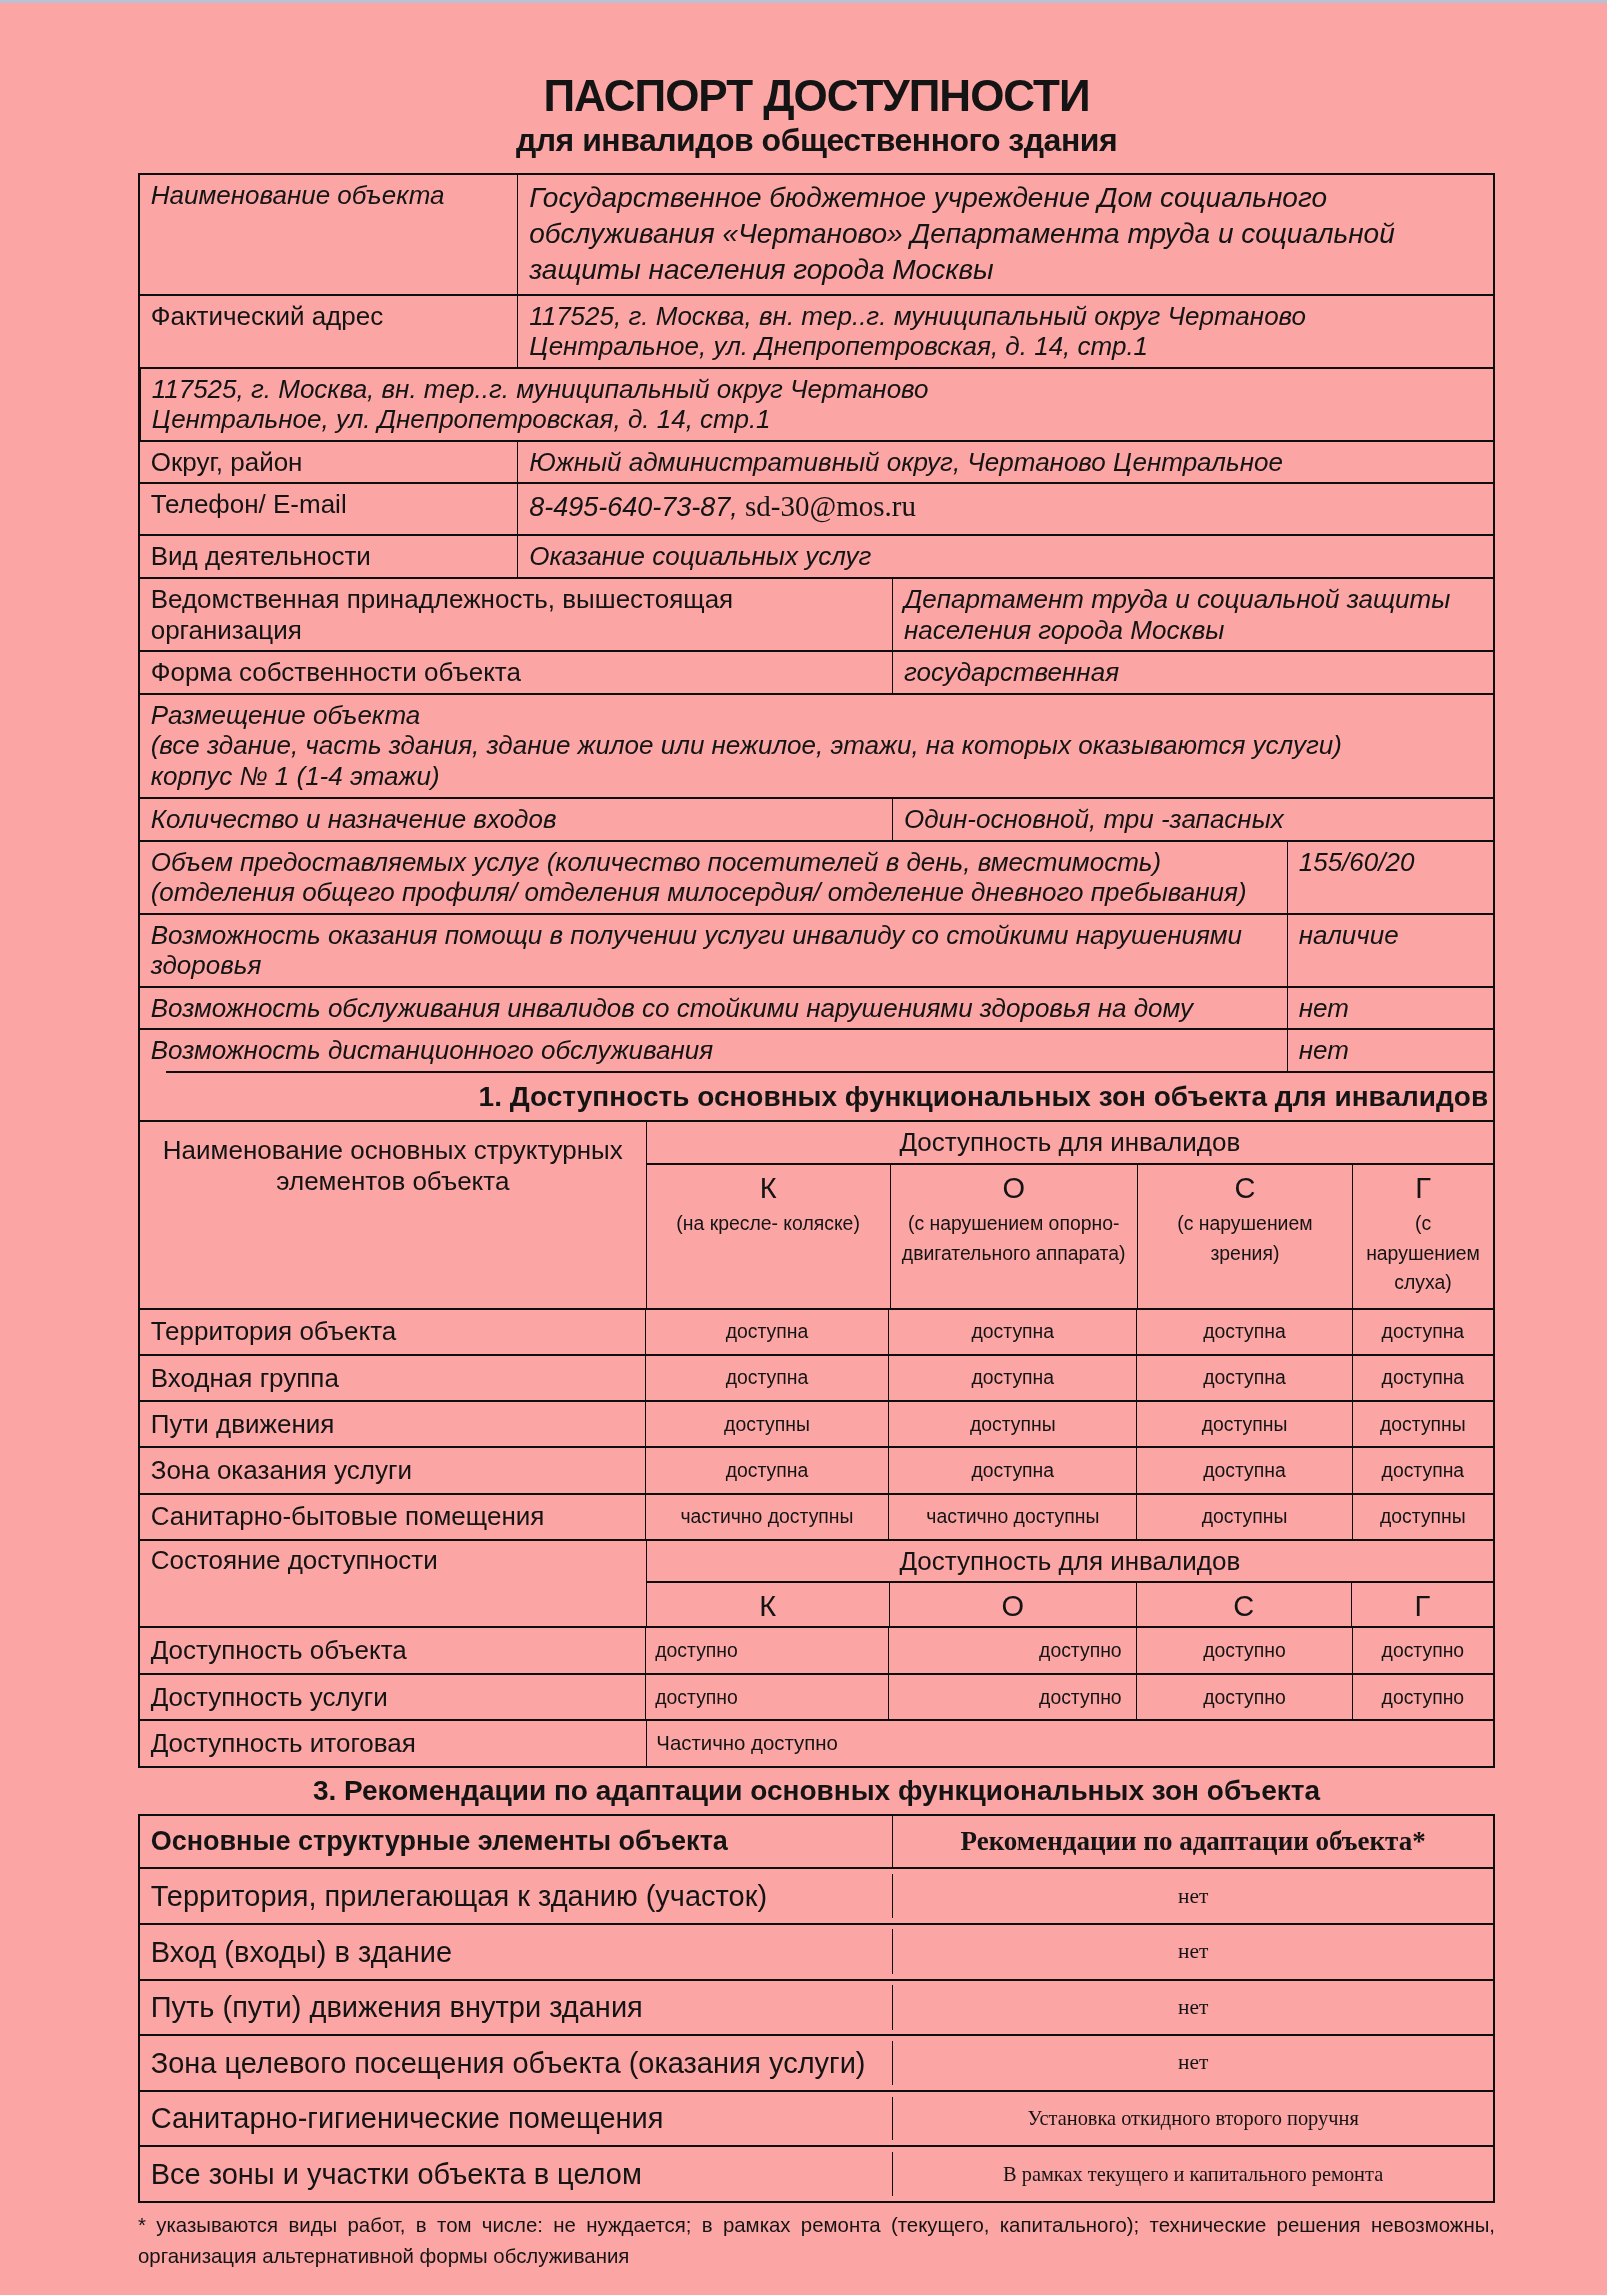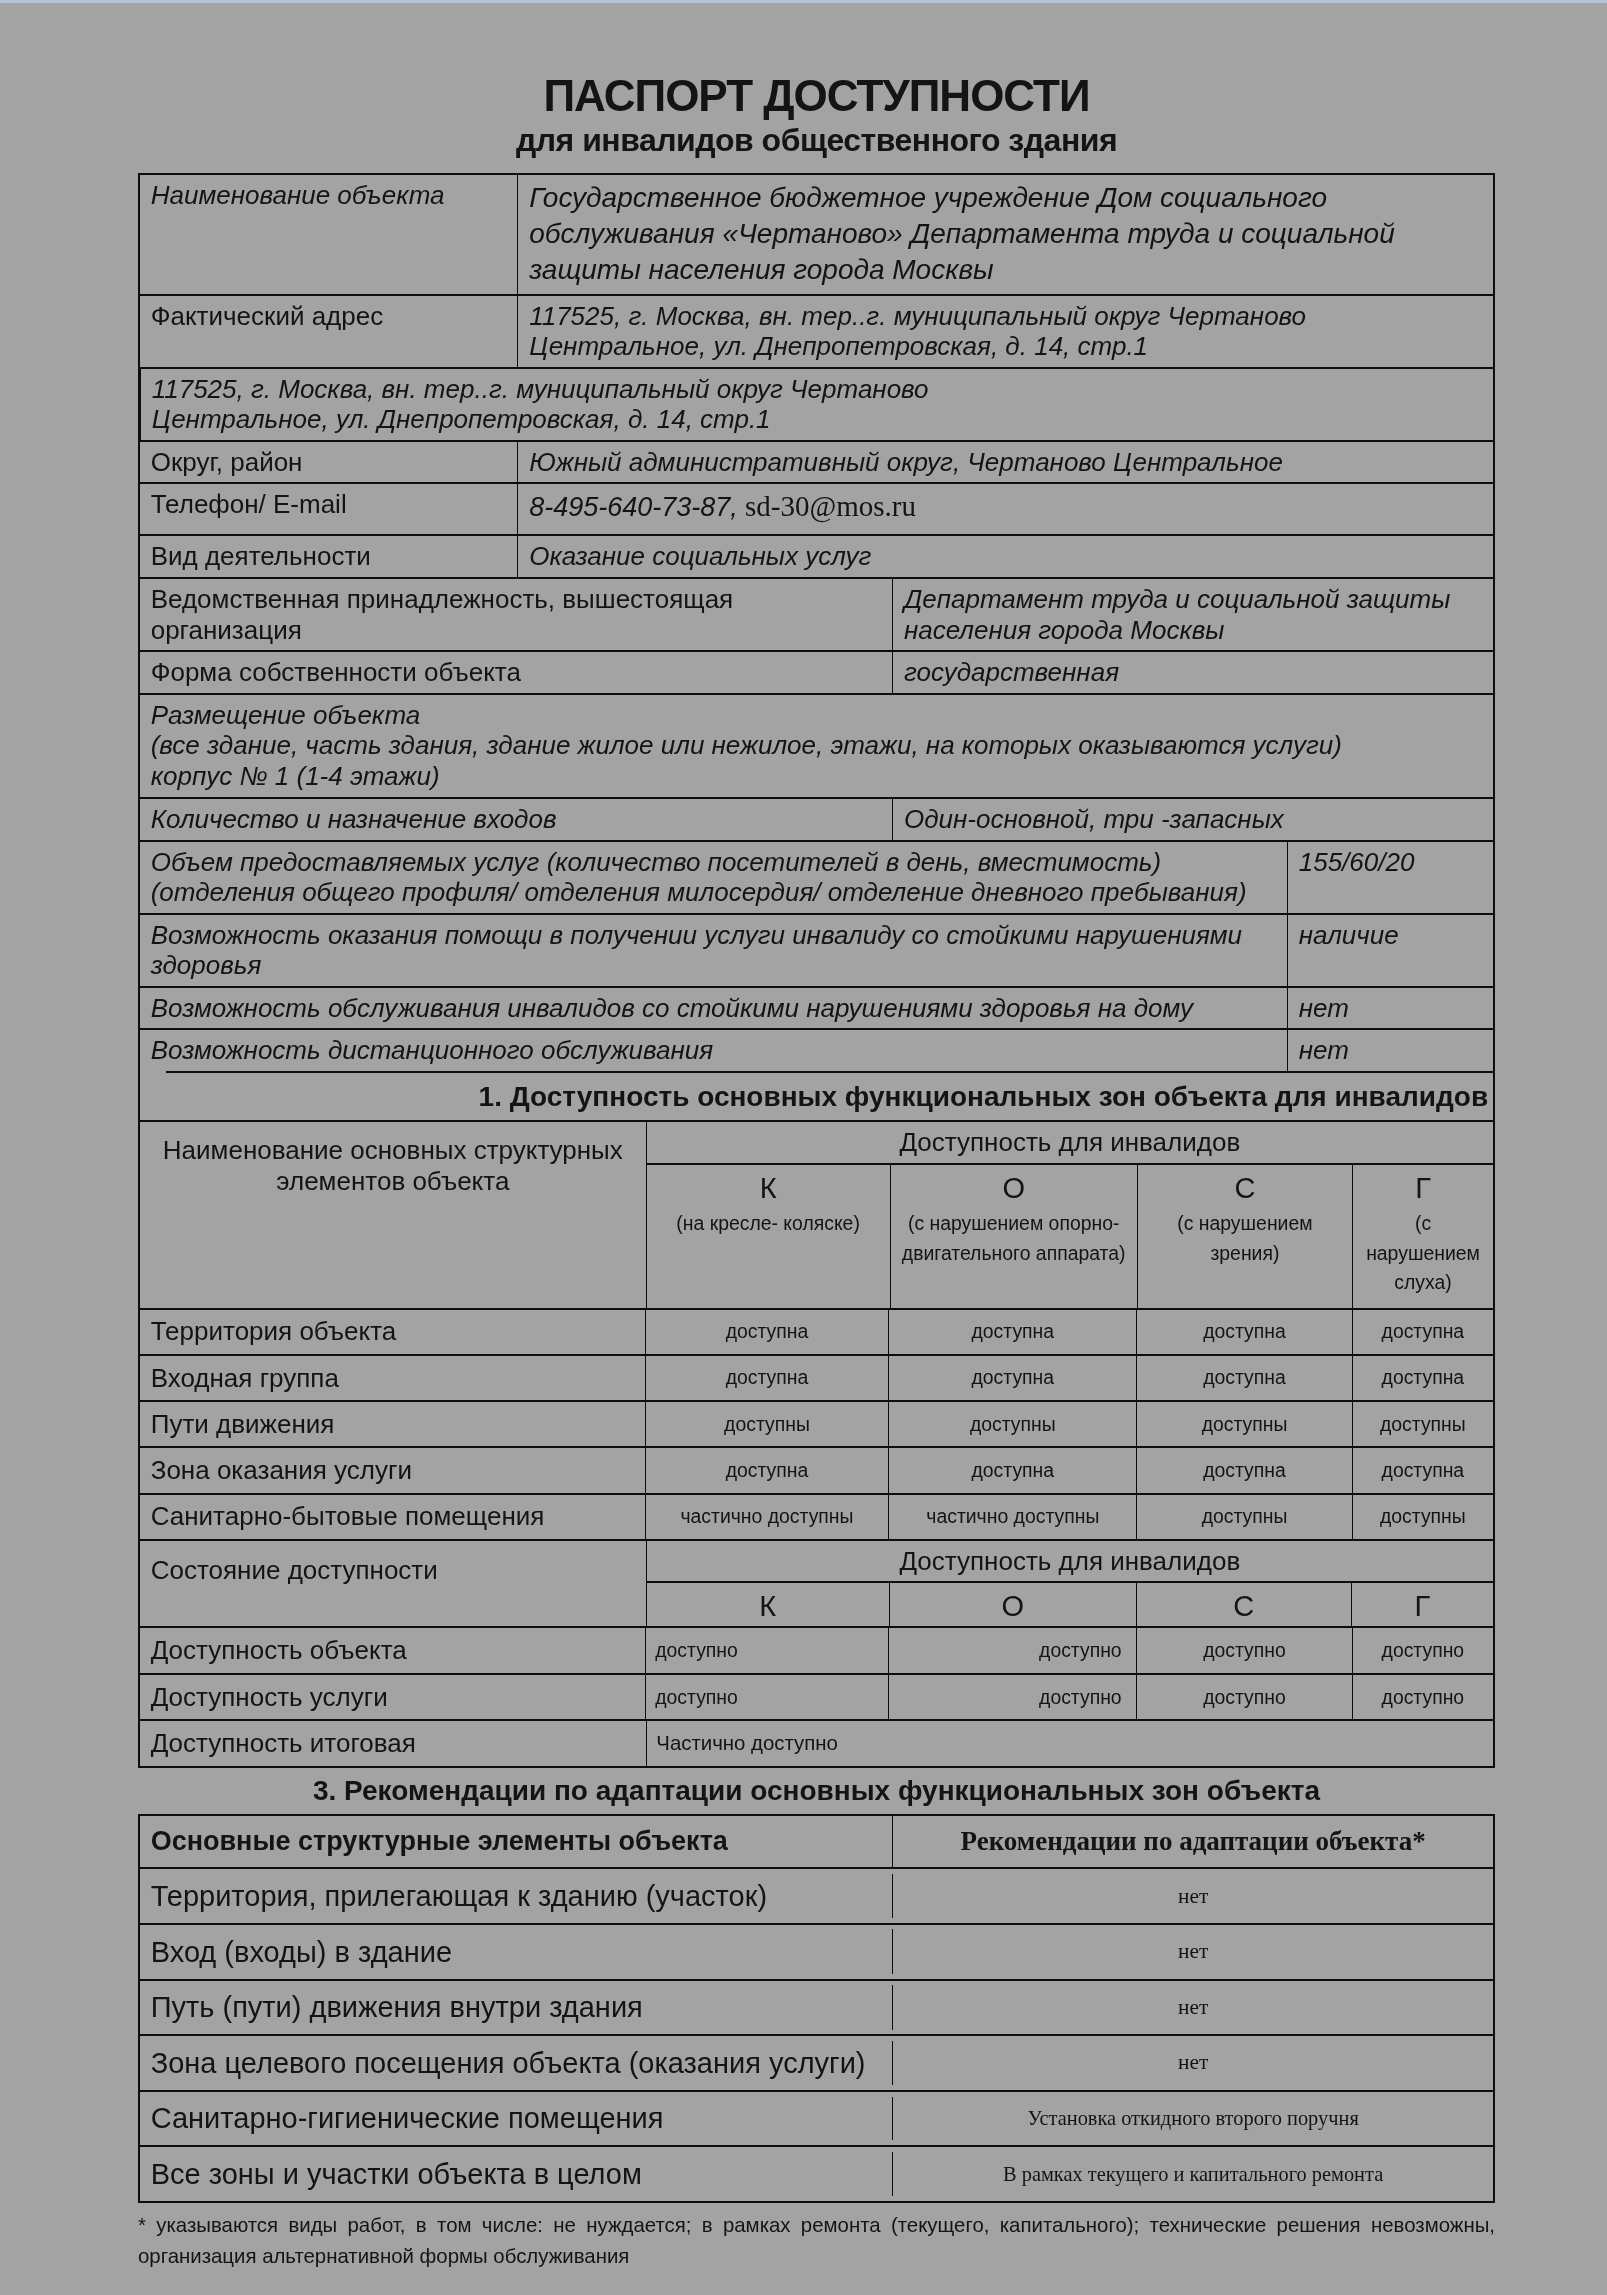--- a/index.html
+++ b/index.html
@@ -1,19 +1,19 @@
 <!DOCTYPE html>
 <html lang="ru" style="font-size:7.8px"><head>
 <meta charset="utf-8">
 <style>
   html,body{margin:0;padding:0;background:#e9e9e9;}
   .page{
     position:relative;
     width:1607px;height:2295px;
-    background:#a3a3a3;
+    background:#fca5a5;
     font-family:"Liberation Sans", sans-serif;
     color:#141414;
     overflow:hidden;
   }
   .scan-edge{position:absolute;top:0;left:0;width:100%;height:3.4px;background:#b9c2d2;}
   .content{position:absolute;left:138px;top:73px;width:1357px;}
   h1.title{margin:0;text-align:center;font-size:44px;font-weight:bold;letter-spacing:-1px;line-height:1.05;}
   h2.subtitle{margin:2.9px 0 13.6px 0;text-align:center;font-size:32px;font-weight:bold;letter-spacing:-0.5px;}
   
   .tbl{border:2.9px solid #0e0e0e;}
@@ -215,21 +215,21 @@
           </div>
         <div class="vline s1s" style="display:flex;">
             <div class="zone-val">доступны</div>
           </div>
         <div class="vline s1g" style="display:flex;">
             <div class="zone-val">доступны</div>
           </div>
       </div>
 
       <div class="trow">
-        <div class="cell s1c1" style="font-size:26px;padding-top:14px;">Состояние доступности</div>
+        <div class="cell s1c1" style="font-size:26px;padding-top:4px;">Состояние доступности</div>
         <div class="vline" style="width:62.6%;display:flex;flex-direction:column;">
           <div class="cell ctr" style="font-size:26px;border-bottom:2.4px solid #0e0e0e;">Доступность для инвалидов</div>
           <div style="display:flex;flex:1;">
             <div class="letter" style="width:28.8%;">К</div>
             <div class="letter vline" style="width:29.2%;">О</div>
             <div class="letter vline" style="width:25.4%;">С</div>
             <div class="letter vline" style="width:16.6%;">Г</div>
           </div>
         </div>
       </div>

